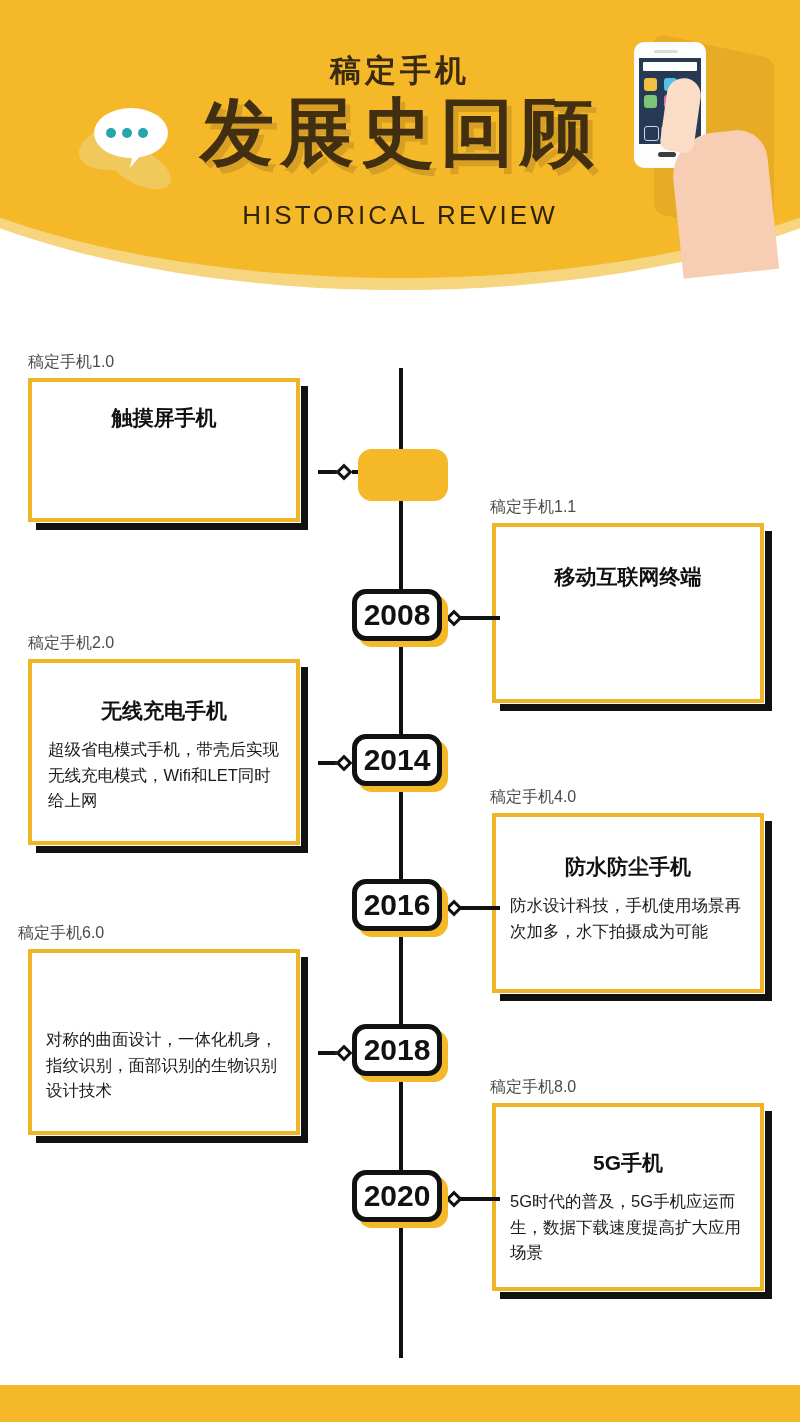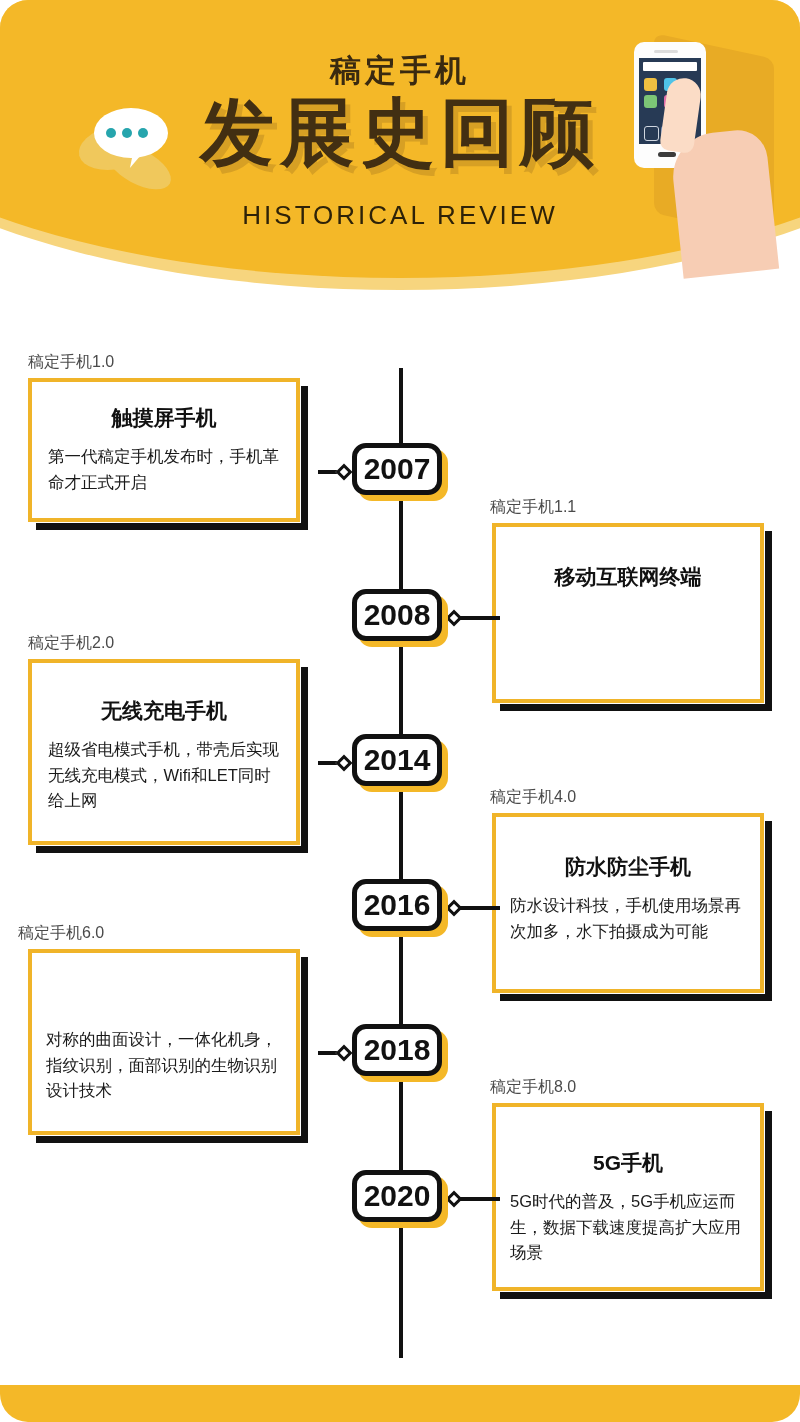--- a/index.html
+++ b/index.html
@@ -10,21 +10,20 @@
   body {
     font-family: "Liberation Sans", "DejaVu Sans", sans-serif;
   }
 
   #poster {
     position: relative;
     width: 800px;
     height: 1422px;
     background: #ffffff;
     overflow: hidden;
-    border-radius: 28px;
   }
 
   
   .header-wrap {
     position: absolute;
     top: 0; left: 0;
     width: 800px;
     height: 300px;
     overflow: hidden;
   }
@@ -366,31 +365,29 @@
     </div>
   </div>
 
   <div class="timeline-axis"></div>
 
   <div class="card-group" style="left:0px; top:352px;">
     <div class="card-label" style="left:28px;">稿定手机1.0</div>
     <div class="card-shade" style="left:36px; top:34px; width:272px; height:144px;"></div>
     <div class="card-box" style="left:28px; top:26px; width:272px; height:144px;">
       <div class="card-title" style="top:22px;">触摸屏手机</div>
-      <div class="card-desc" style="left:16px; top:62px; width:234px;">第一代稿定手机发布时，手机革命才正式开启</div>
     </div>
   </div>
   <div class="connector" style="left:318px; top:462px; width:80px;">
     <div class="stem" style="left:0px; width:24px;"></div>
     <div class="diamond" style="left:20px;"></div>
     <div class="stem" style="left:34px; width:46px;"></div>
   </div>
   <div class="year-badge" style="left:352px; top:443px;">
     <div class="shadow"></div>
-    <div class="box">2007</div>
   </div>
 
   <div class="card-group" style="left:0px; top:497px;">
     <div class="card-label" style="left:490px;">稿定手机1.1</div>
     <div class="card-shade" style="left:500px; top:34px; width:272px; height:180px;"></div>
     <div class="card-box" style="left:492px; top:26px; width:272px; height:180px;">
       <div class="card-title" style="top:36px;">移动互联网终端</div>
     </div>
   </div>
   <div class="connector" style="left:448px; top:608px; width:52px;">

